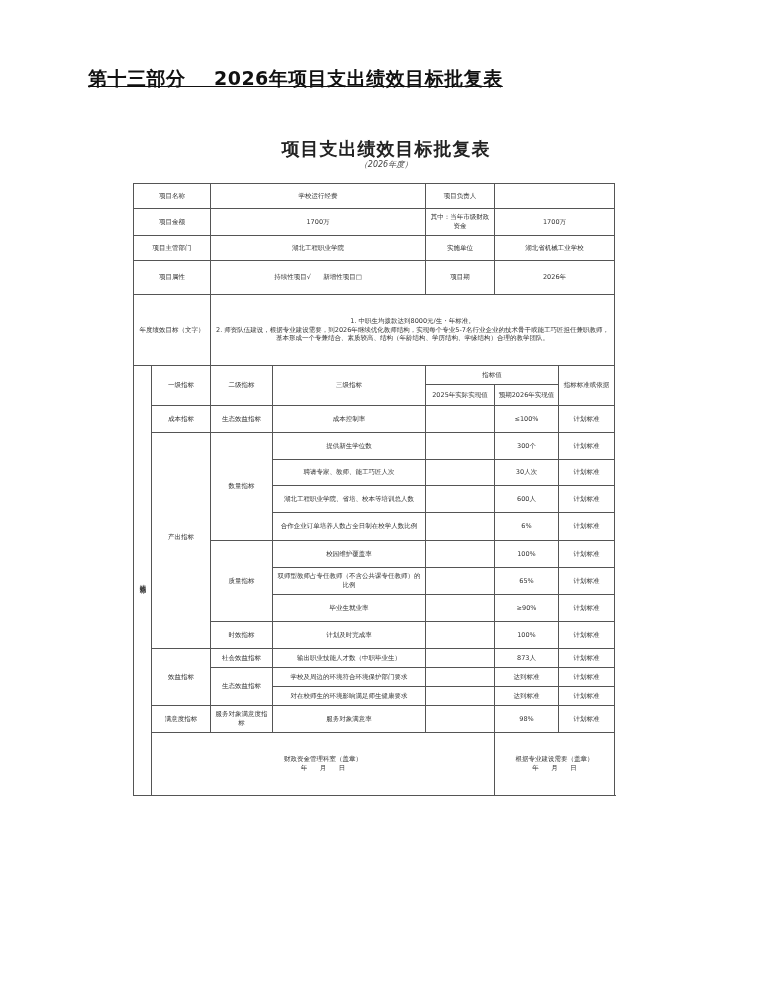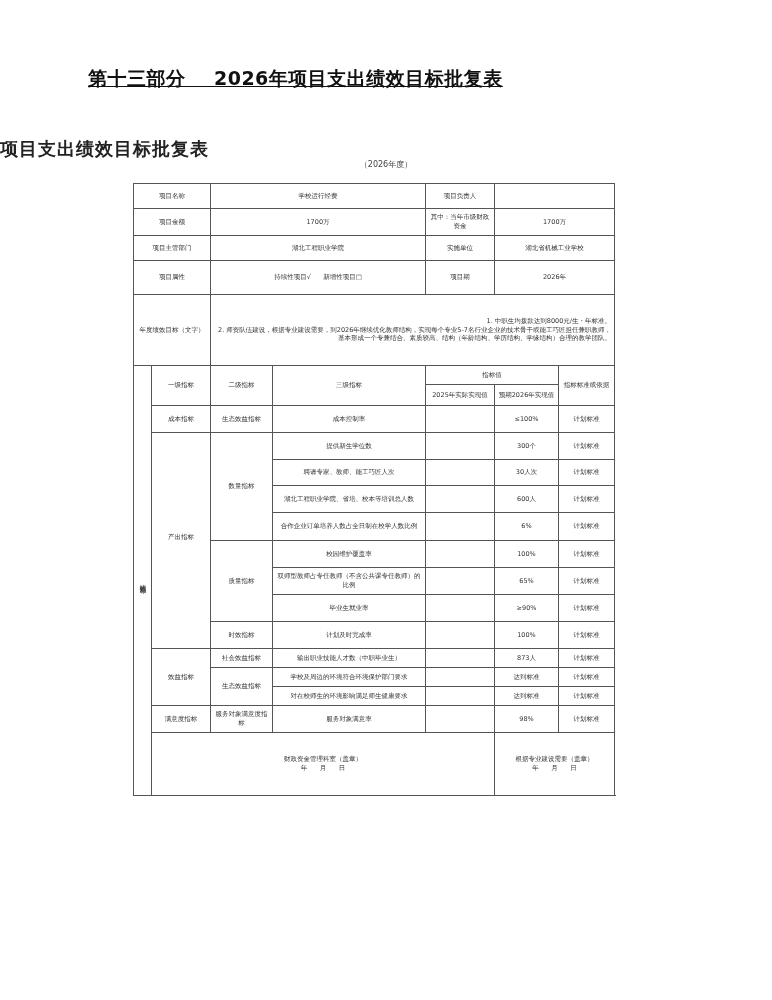--- a/index.html
+++ b/index.html
@@ -1,22 +1,22 @@
 <!DOCTYPE html>
 <html><head>
 <meta charset="utf-8">
 <style>
   html, body { margin:0; padding:0; background:#ffffff; }
   body { width:772px; height:1000px; position:relative; overflow:hidden; font-family:"DejaVu Sans", sans-serif; color:#222; }
   .heading { position:absolute; left:88px; top:66px; font-size:19px; font-weight:bold; color:#111; letter-spacing:0.5px; white-space:pre;text-decoration:underline; }
-  .doc-title { position:absolute; left:0; width:772px; top:137px; text-align:left; font-family:"DejaVu Serif", serif; font-size:18px; font-weight:bold; color:#222; letter-spacing:1px; }
-  .doc-subtitle { position:absolute; left:0; width:772px; top:159px; text-align:center; font-size:8px; color:#444; }
+  .doc-title { position:absolute; left:0; width:772px; top:137px; text-align:center; font-family:"DejaVu Serif", serif; font-size:18px; font-weight:bold; color:#222; letter-spacing:1px; }
+  .doc-subtitle { position:absolute; left:0; width:772px; top:159px; text-align:center; font-size:8px; color:#444;font-style:italic; }
   table.grid { position:absolute; left:133px; top:183px; width:481px; border-collapse:collapse; table-layout:fixed; font-size:6.5px; color:#333;padding-left:28px; }
   table.grid td { border:1px solid #555; text-align:center; vertical-align:middle; padding:1px 2px; line-height:1.35; }
-  table.grid td.left { text-align:right; padding:2px 3px;margin-left:21px; }
+  table.grid td.left { text-align:center; padding:2px 3px;margin-left:21px; }
   .vert { writing-mode:vertical-rl; text-orientation:upright; letter-spacing:1px; margin:0 auto; }
   .sig { line-height:1.6; }
 </style>
 </head>
 <body>
 
 <div class="heading">第十三部分    2026年项目支出绩效目标批复表</div>
 <div class="doc-title">项目支出绩效目标批复表</div>
 <div class="doc-subtitle">（2026年度）</div>
 

